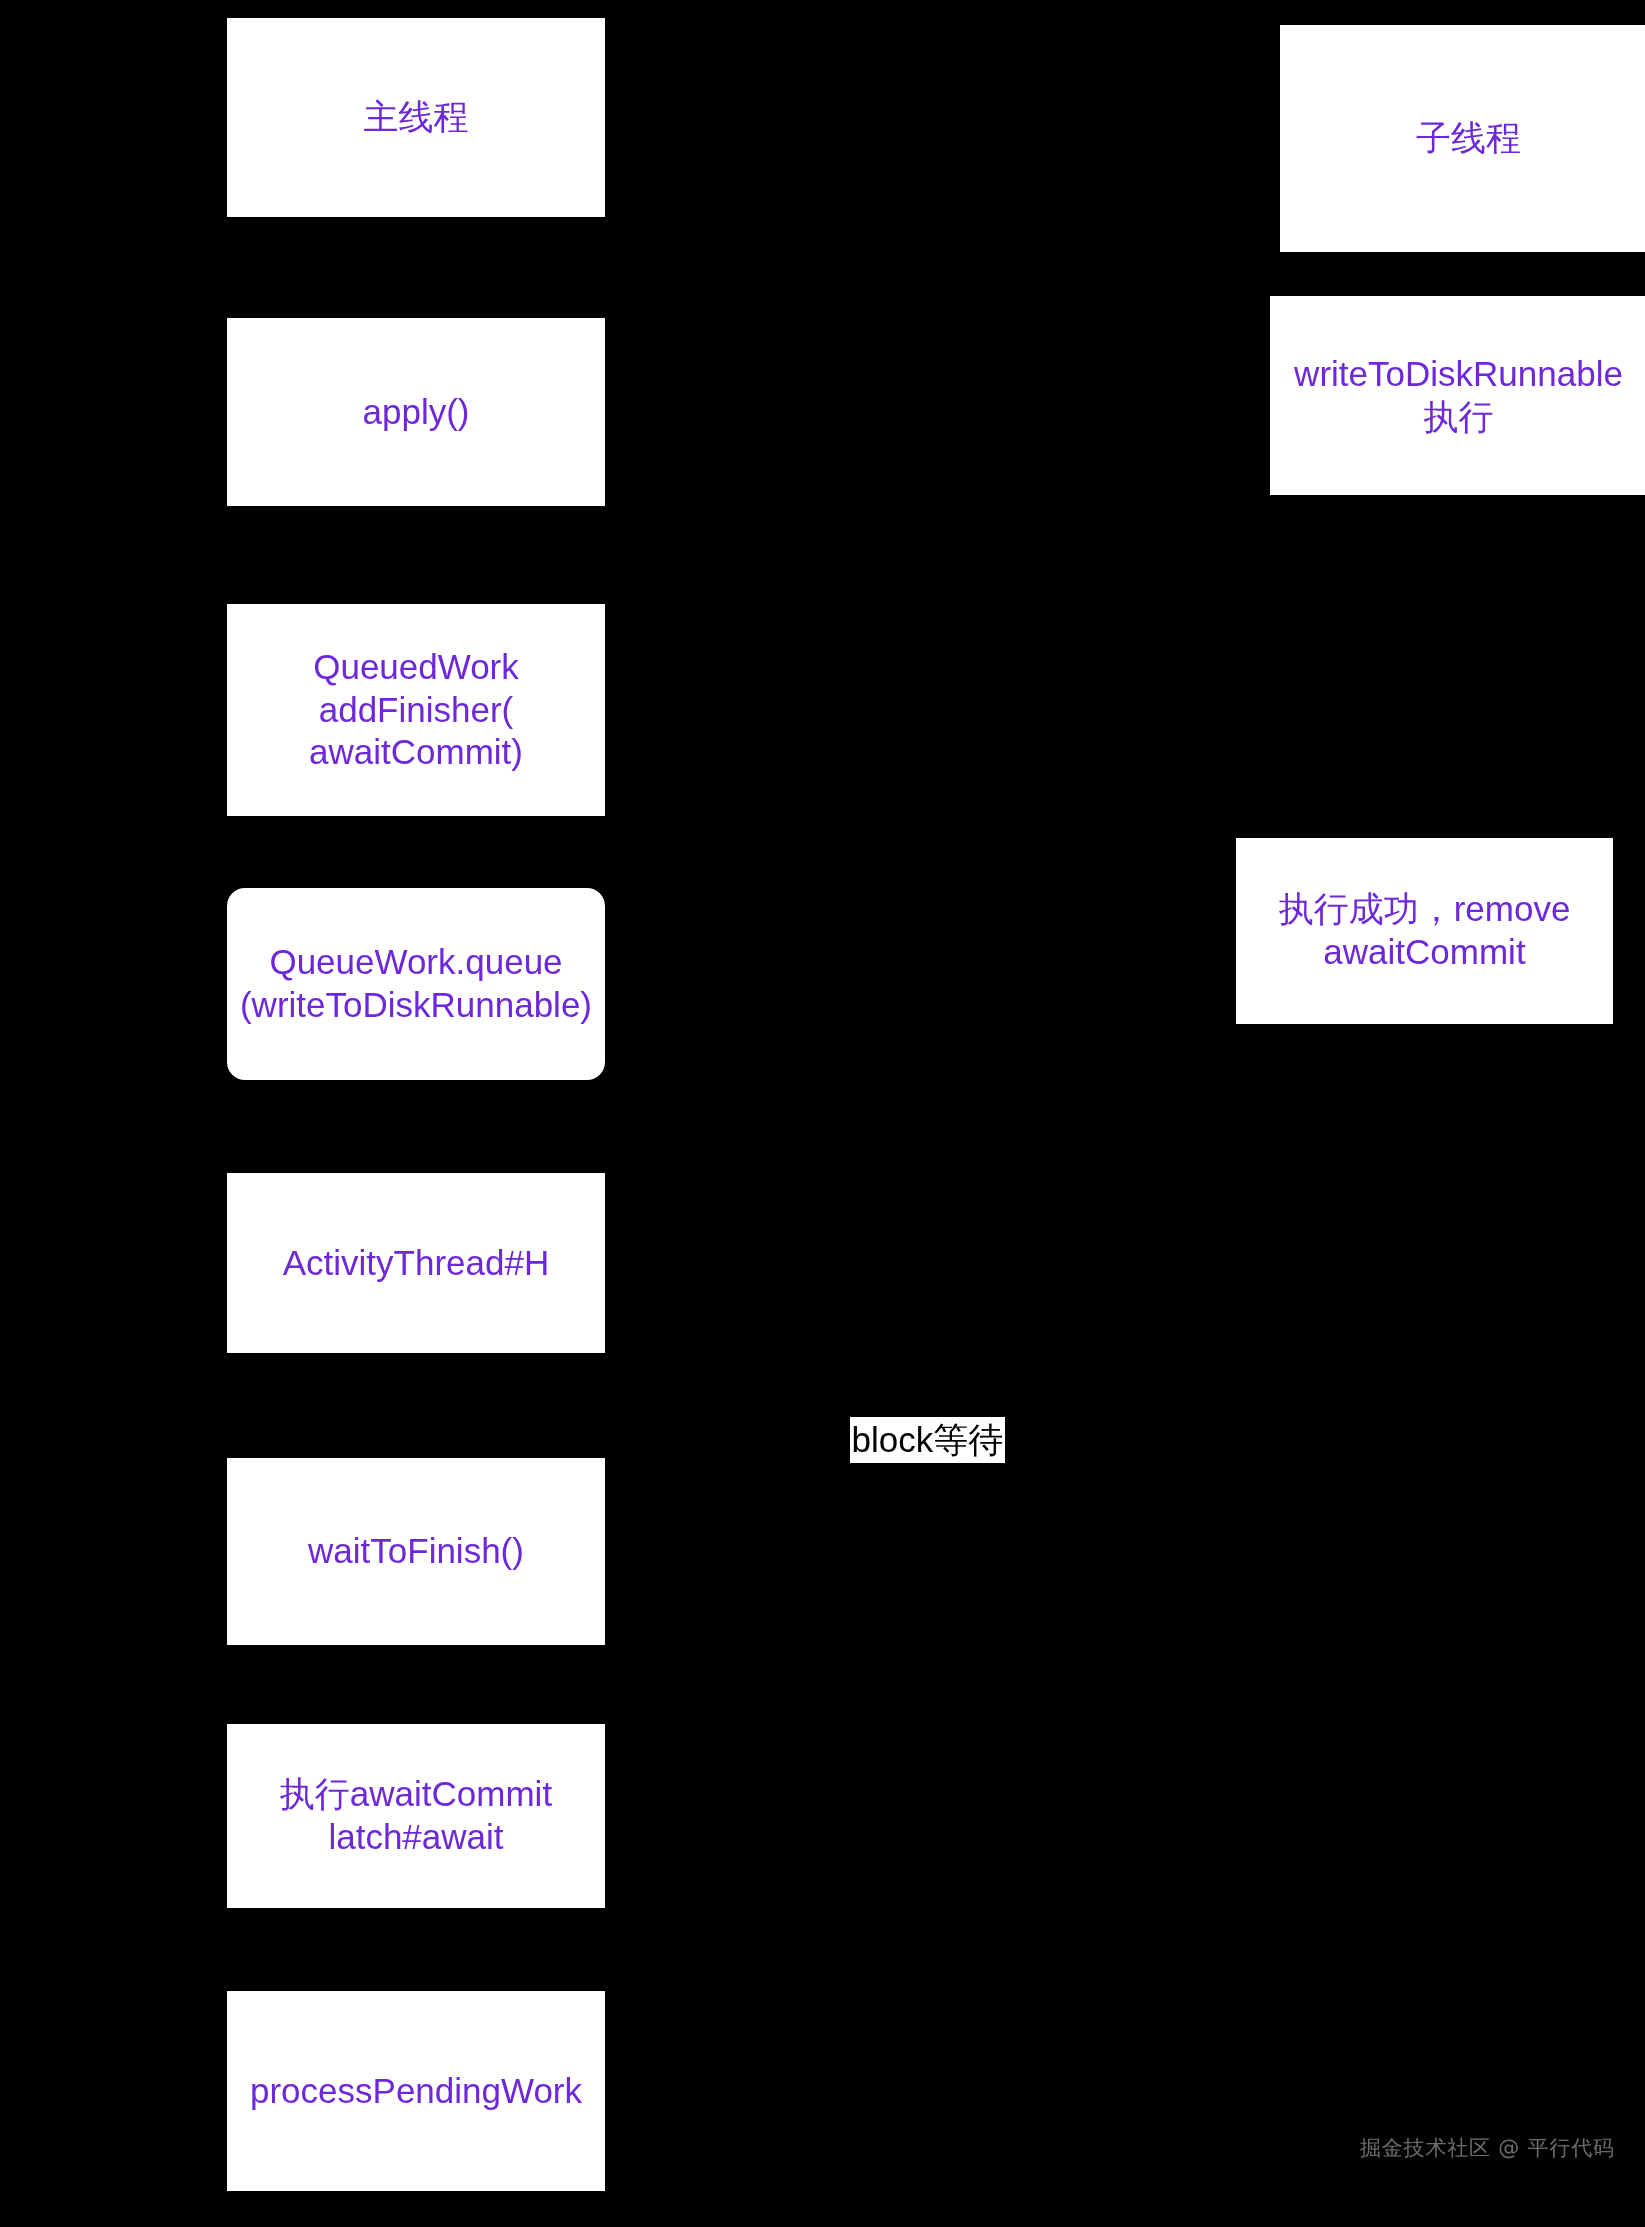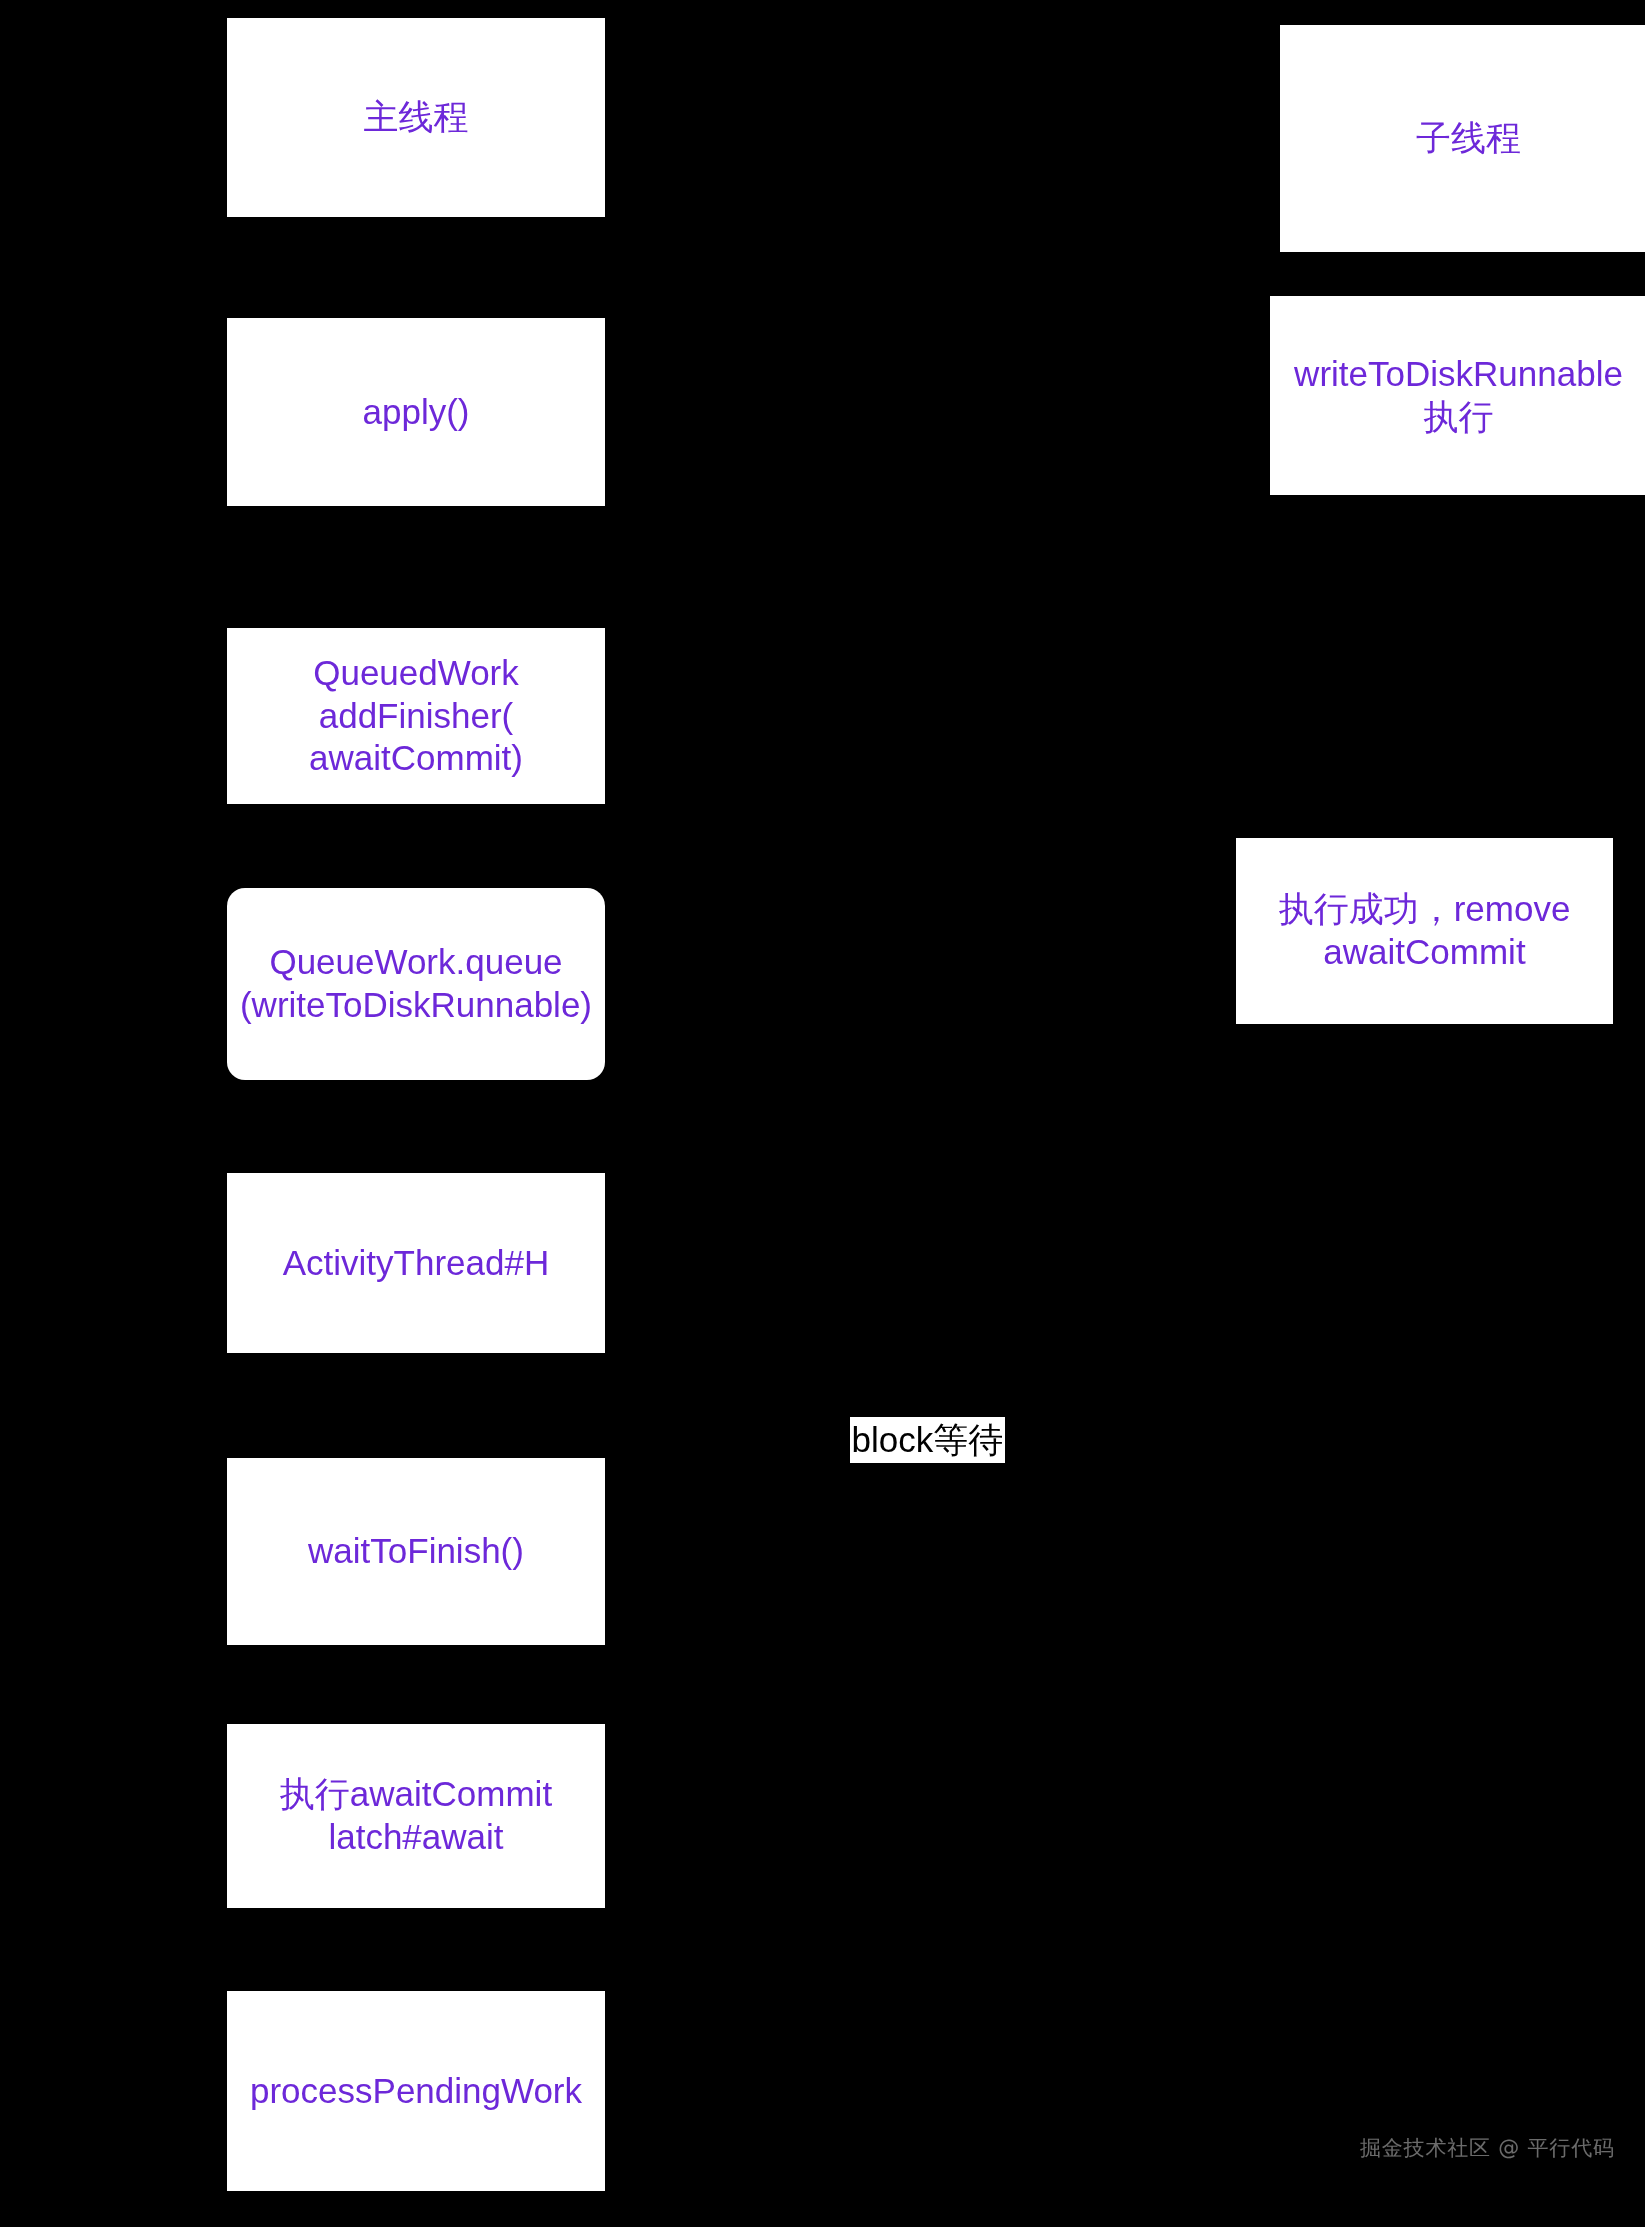--- a/index.html
+++ b/index.html
@@ -38,21 +38,21 @@
     display: block;
     width: 100%;
   }
   
   .lane-left  { left: 227px;  width: 378px; }
   
   .lane-right { left: 1236px; width: 377px; }
 
   .l1 { top: 17.5px;   height: 199px; }
   .l2 { top: 318px;  height: 188px; }
-  .l3 { top: 604px;  height: 176px; margin-top: 24px; }
+  .l3 { top: 604px;  height: 212px; }
   .l4 { top: 888px; height: 192px; border-radius: 18px; }
   .l5 { top: 1173px; height: 180px; }
   .l6 { top: 1438px; height: 187px; margin-top: 20px; }
   .l7 { top: 1724px; height: 184px; }
   .l8 { top: 1991px; height: 200px; }
 
   .r1 { top: 25px;   height: 227px; margin-left: 44px; }
   .r2 { top: 296px;  height: 199px; margin-left: 34px; }
   .r3 { top: 581px;  height: 190px; }
   .r4 { top: 838px; height: 186px; }

